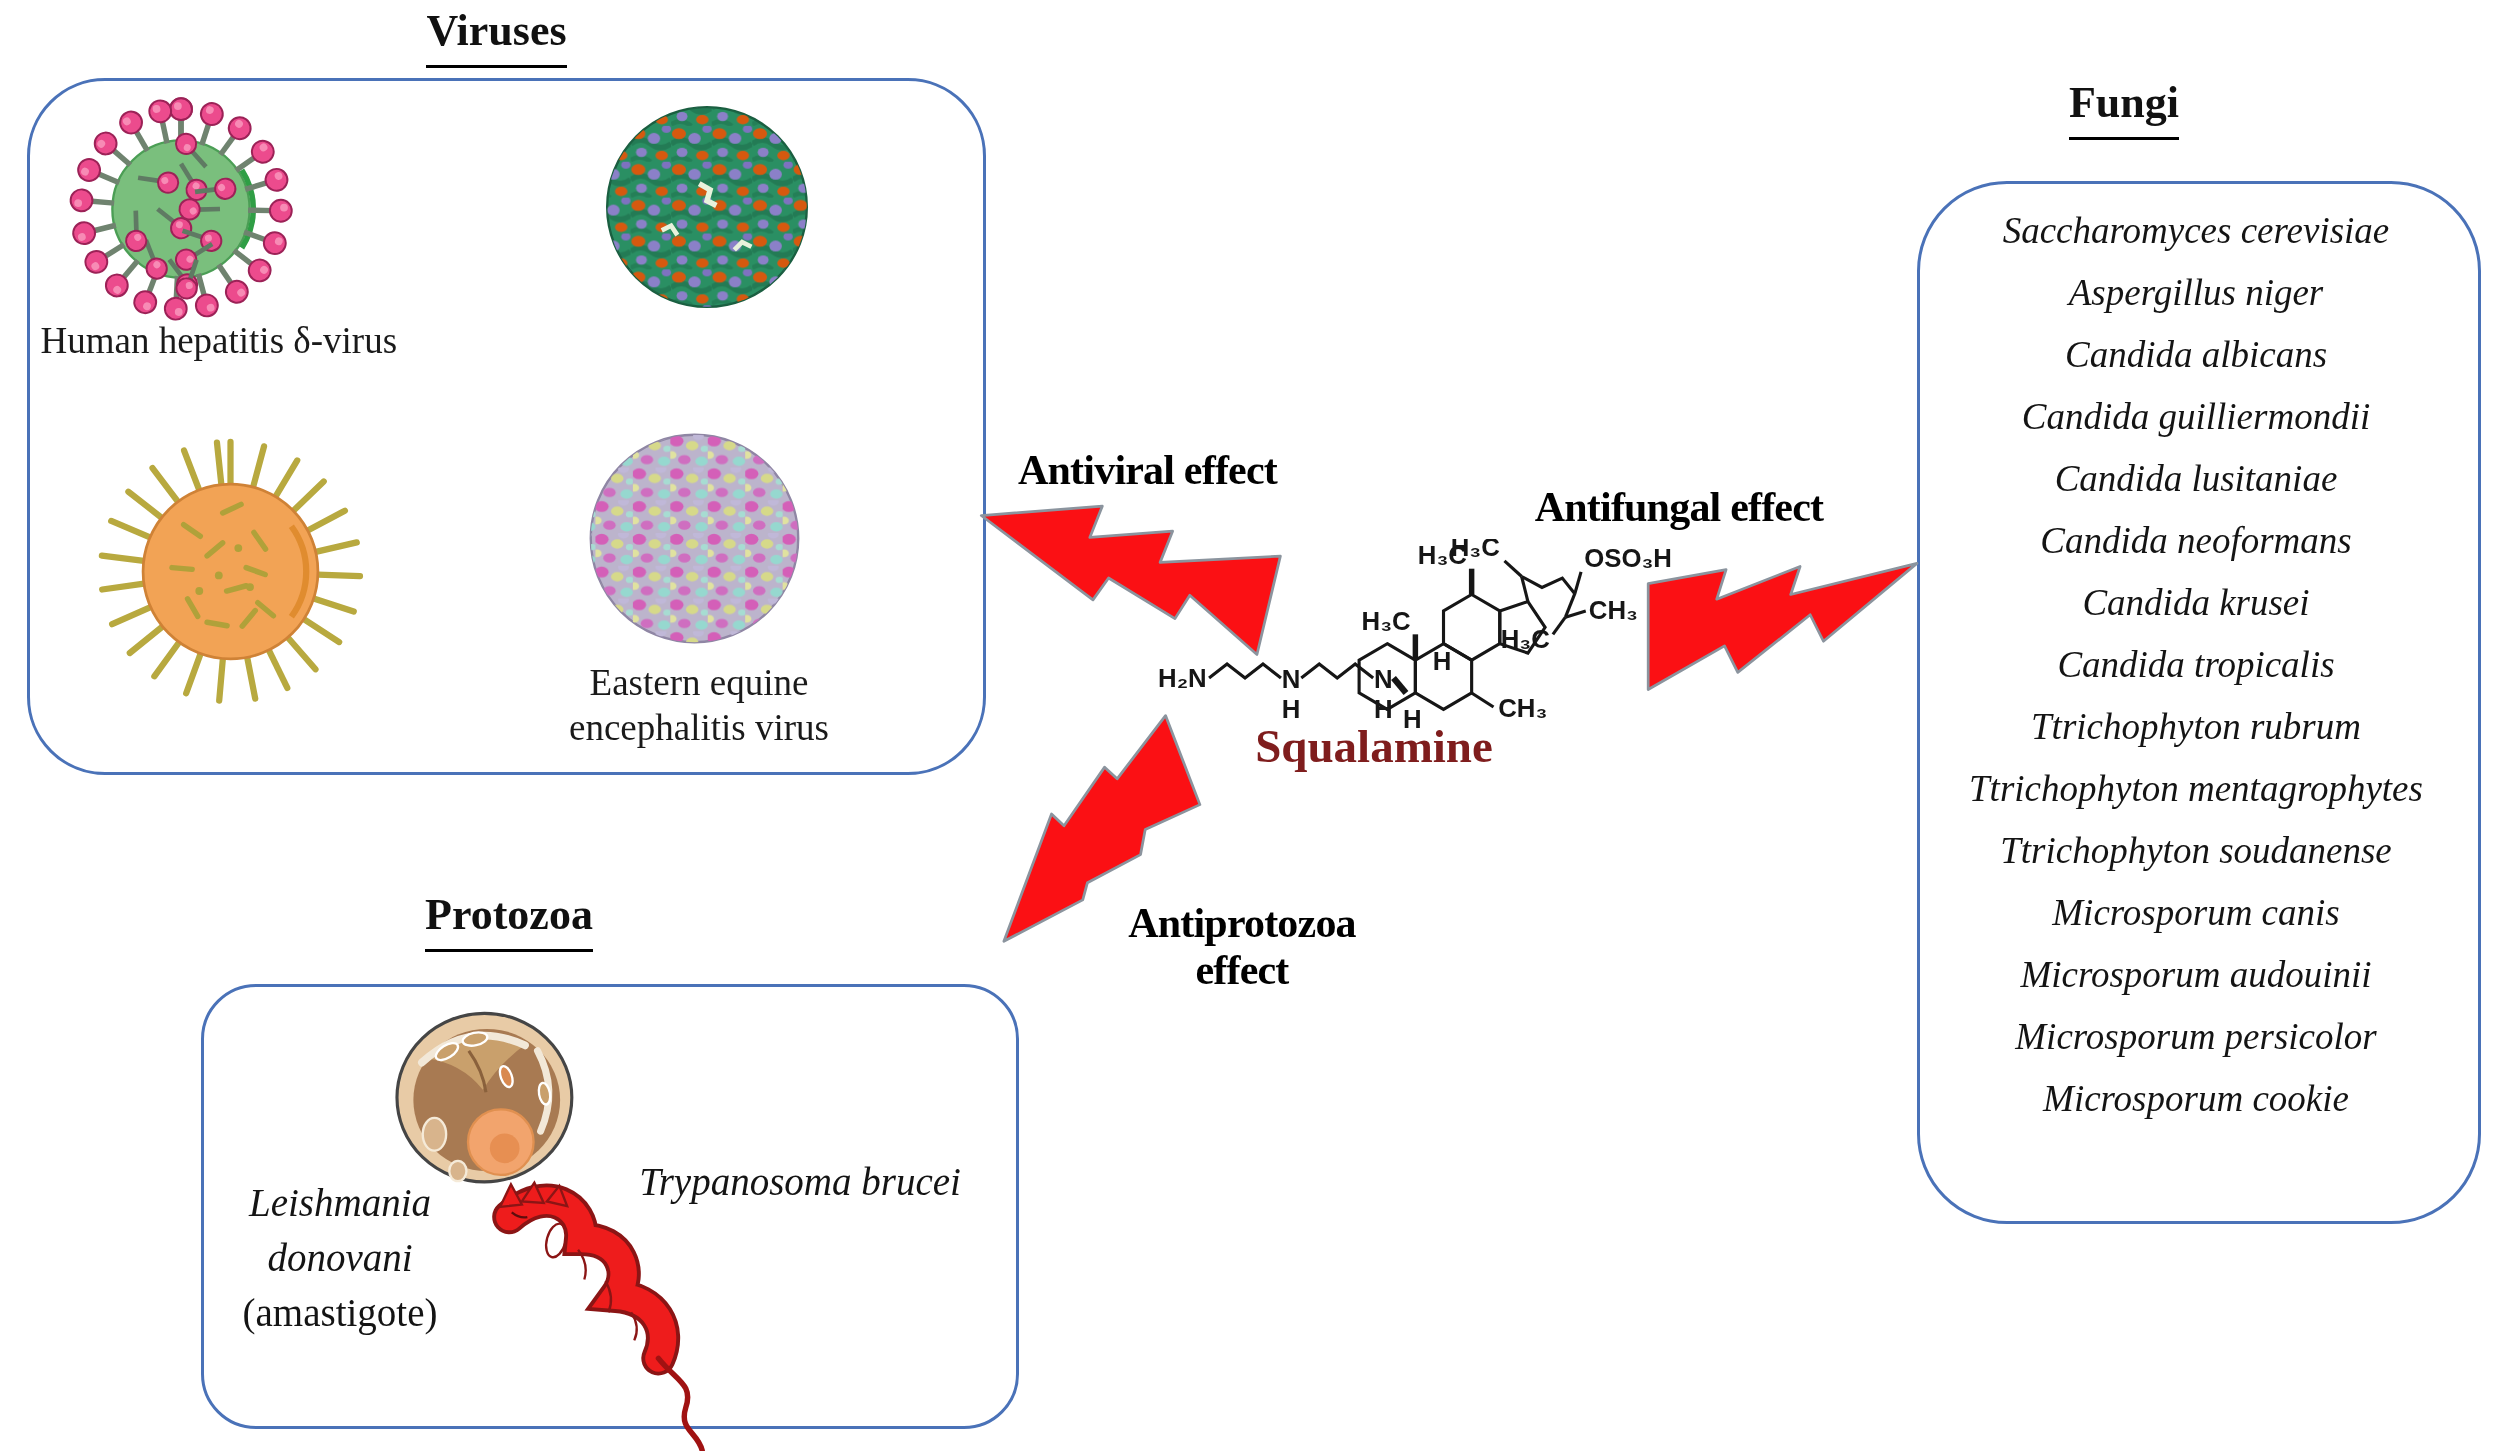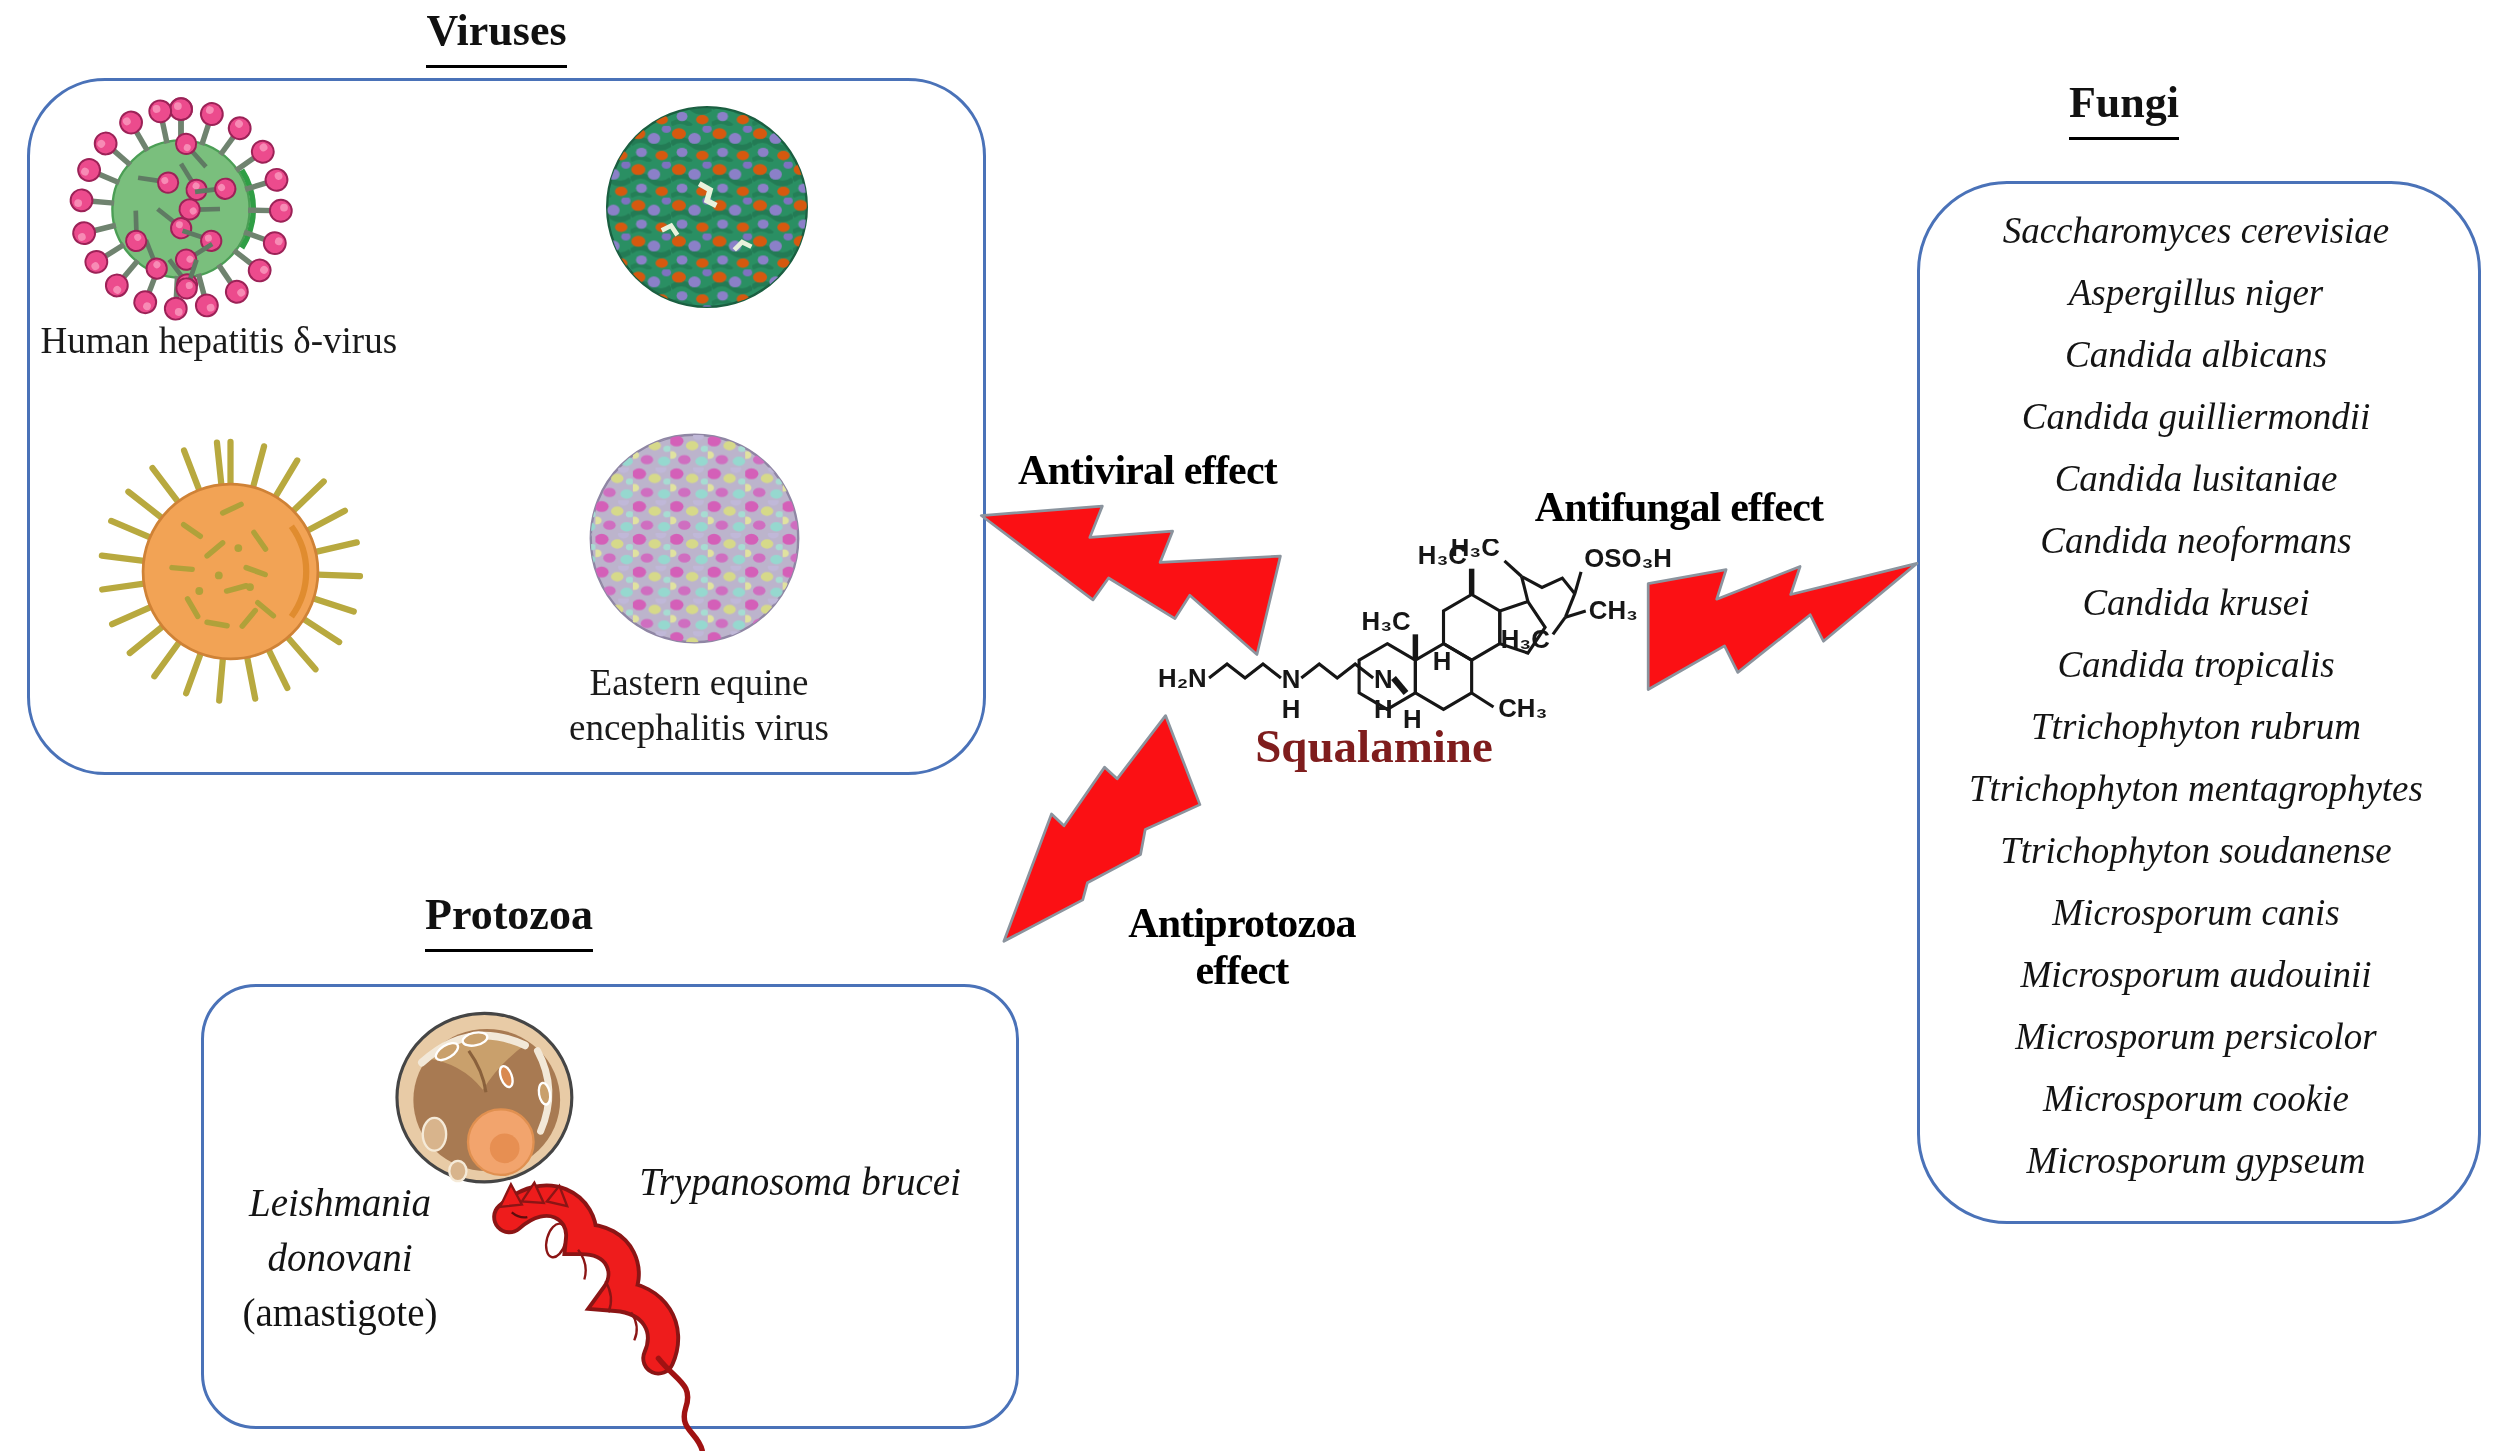--- a/index.html
+++ b/index.html
@@ -188,21 +188,20 @@
     <div>Candida neoformans</div>
     <div>Candida krusei</div>
     <div>Candida tropicalis</div>
     <div>Ttrichophyton rubrum</div>
     <div>Ttrichophyton mentagrophytes</div>
     <div>Ttrichophyton soudanense</div>
     <div>Microsporum canis</div>
     <div>Microsporum audouinii</div>
     <div>Microsporum persicolor</div>
     <div>Microsporum cookie</div>
-    <div>Microsporum gypseum</div>
   </div>
 
   <div class="group-title" style="left:314px;top:890px;width:390px;">
     <span>Protozoa</span>
   </div>
   <div class="panel protozoa"></div>
 
   <svg style="left:336px;top:986px;" width="570" height="466" viewBox="430 1262 730 597" aria-hidden="true">
 
     <g>

